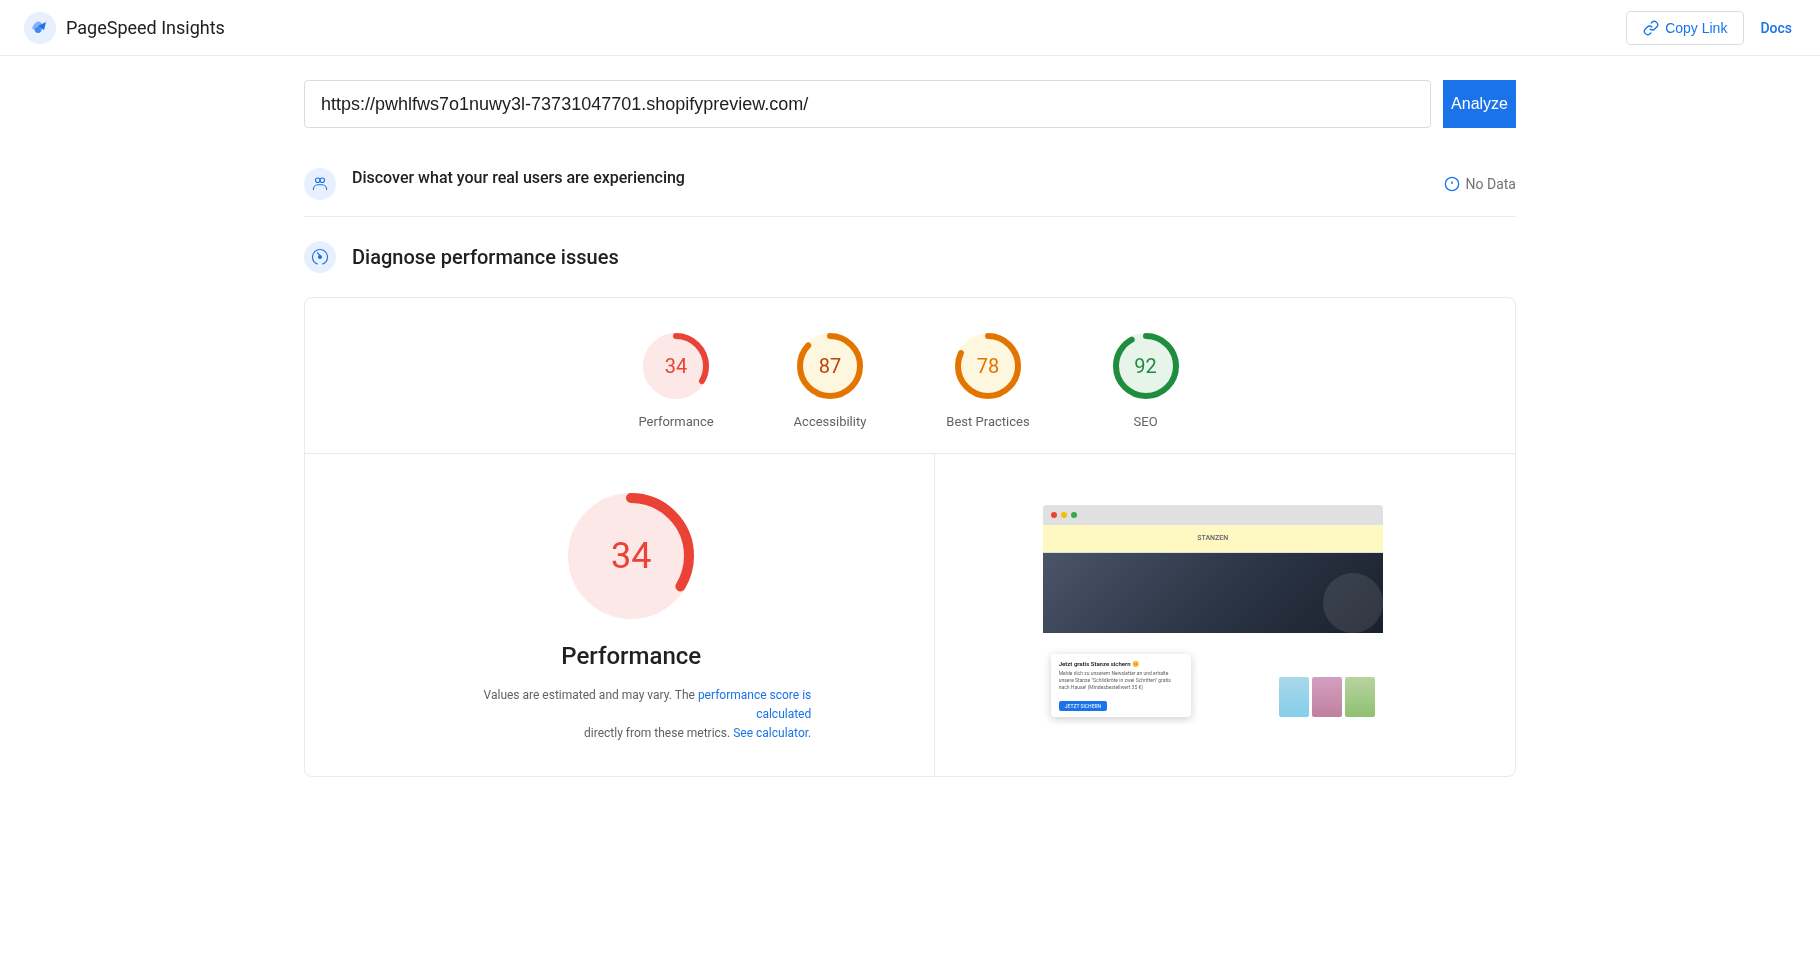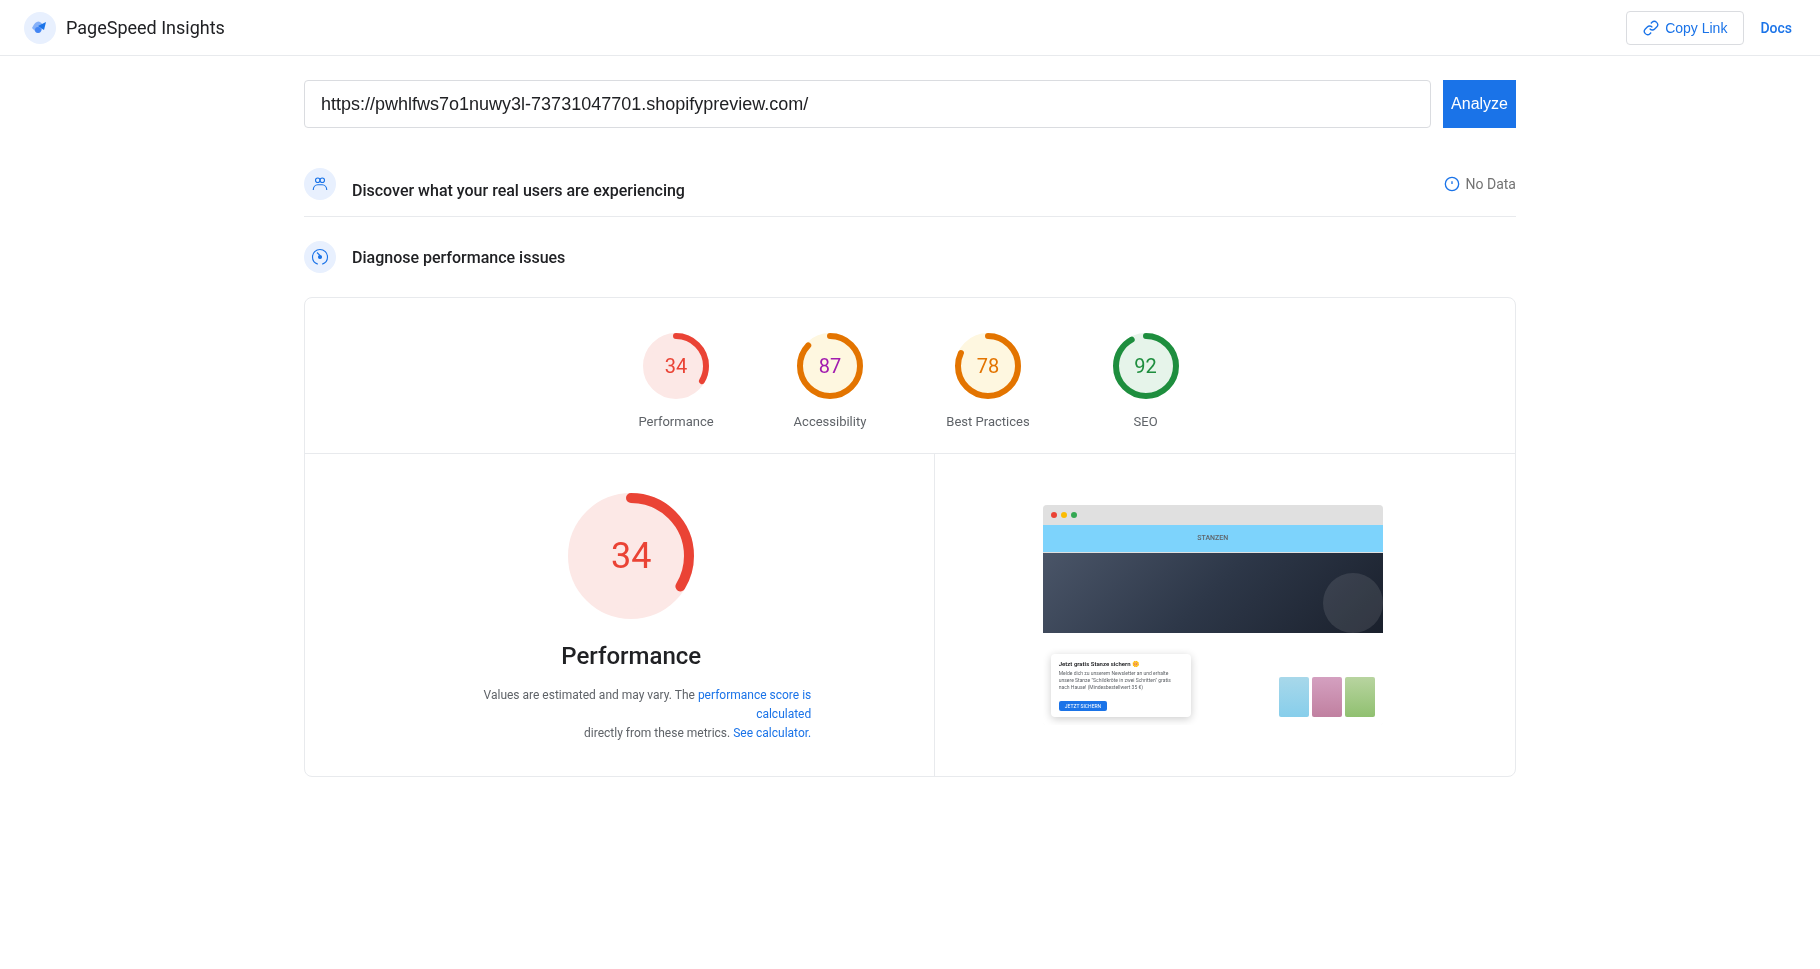--- a/index.html
+++ b/index.html
@@ -127,21 +127,21 @@
     .section-discover {
       display: flex;
       align-items: center;
       justify-content: space-between;
       padding: 16px 0;
       border-bottom: 1px solid #e8eaed;
       margin-bottom: 16px;
     }
     .section-left {
       display: flex;
-      align-items: flex-end;
+      align-items: flex-start;
       gap: 16px;
     }
     .section-icon {
       width: 32px;
       height: 32px;
       border-radius: 50%;
       background: #e8f0fe;
       display: flex;
       align-items: center;
       justify-content: center;
@@ -161,21 +161,21 @@
 
     
     .section-diagnose {
       display: flex;
       align-items: center;
       gap: 16px;
       margin-bottom: 16px;
       padding: 8px 0;
     }
     .section-diagnose-title {
-      font-size: 16px;
+      font-size: 20px;
       font-weight: 500;
       color: #202124;
     }
 
     
     .scores-card {
       border: 1px solid #e8eaed;
       border-radius: 8px;
       padding: 32px 24px 0;
       margin-bottom: 0;
@@ -303,21 +303,21 @@
     .dot-yellow { background: #fbbc04; }
     .dot-green { background: #34a853; }
     .screenshot-content {
       background: #fff;
       height: calc(100% - 20px);
       position: relative;
       overflow: hidden;
     }
     .screenshot-nav {
       height: 28px;
-      background: #7dd3fc;
+      background: #fef9c3;
       border-bottom: 1px solid #e0e0e0;
       display: flex;
       align-items: center;
       justify-content: center;
     }
     .screenshot-nav-text {
       font-size: 7px;
       color: #5f6368;
       font-weight: 500;
     }
@@ -470,21 +470,21 @@
         <span class="score-label">Performance</span>
       </div>
 
       <div class="score-item">
         <div class="score-circle">
           <svg width="72" height="72" viewBox="0 0 72 72">
             <circle cx="36" cy="36" r="30" fill="#fef7e0" stroke="none"></circle>
             <circle cx="36" cy="36" r="30" fill="none" stroke="#fef7e0" stroke-width="6"></circle>
             <circle cx="36" cy="36" r="30" fill="none" stroke="#e37400" stroke-width="6" stroke-dasharray="188.4" stroke-dashoffset="24.5" stroke-linecap="round"></circle>
           </svg>
-          <span class="score-number" style="color:#a21caf;">87</span>
+          <span class="score-number" style="color:#c2410c;">87</span>
         </div>
         <span class="score-label">Accessibility</span>
       </div>
 
       <div class="score-item">
         <div class="score-circle">
           <svg width="72" height="72" viewBox="0 0 72 72">
             <circle cx="36" cy="36" r="30" fill="#fef7e0" stroke="none"></circle>
             <circle cx="36" cy="36" r="30" fill="none" stroke="#fef7e0" stroke-width="6"></circle>
             <circle cx="36" cy="36" r="30" fill="none" stroke="#e37400" stroke-width="6" stroke-dasharray="188.4" stroke-dashoffset="33.9" stroke-linecap="round"></circle>

